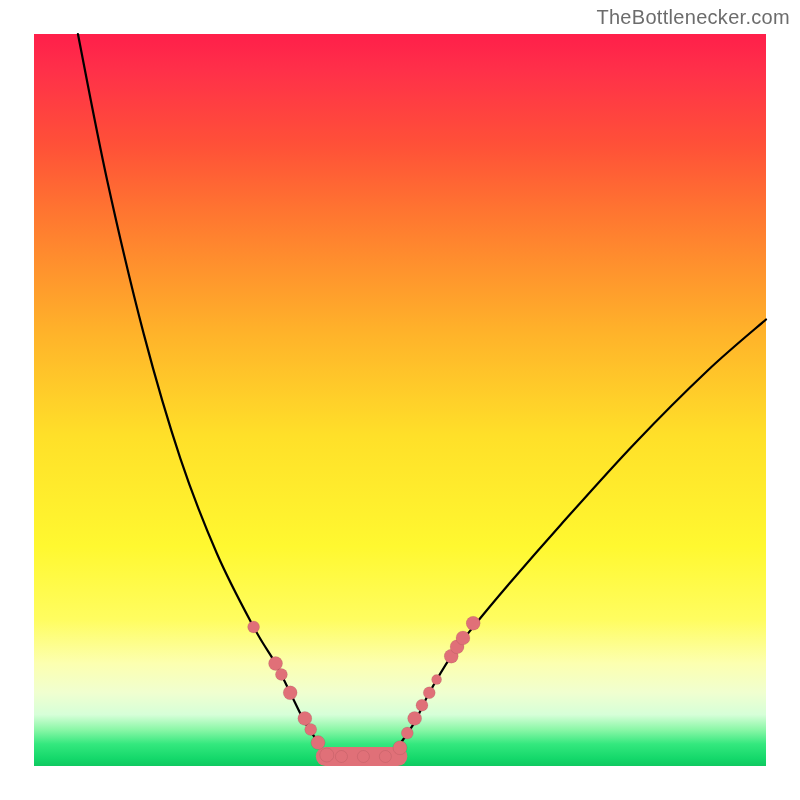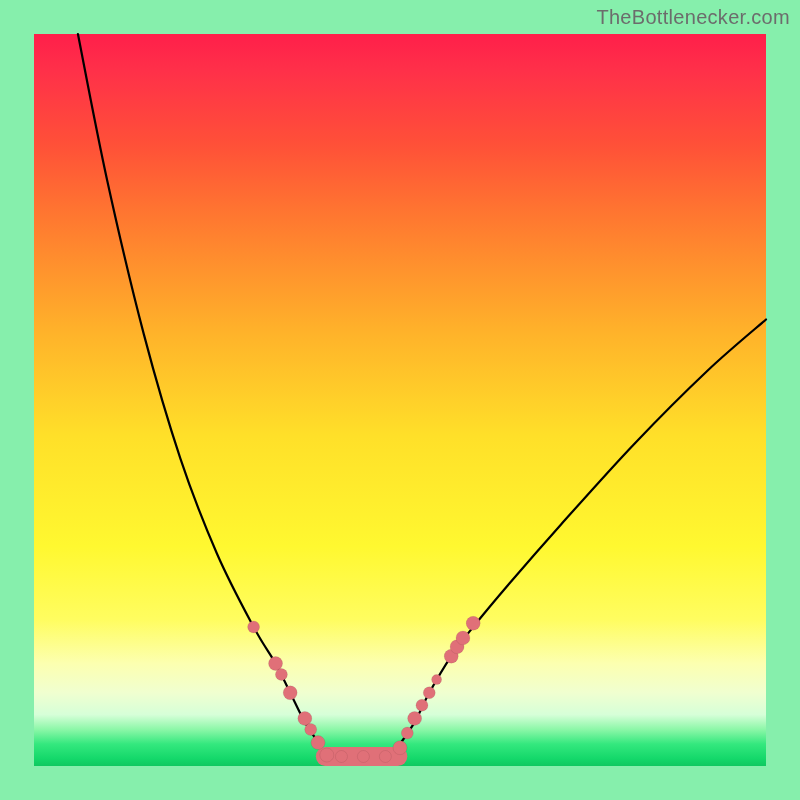--- a/index.html
+++ b/index.html
@@ -8,21 +8,21 @@
     width: 800px;
     height: 800px;
     overflow: hidden;
     background: #000;
     font-family: Arial, Helvetica, sans-serif;
   }
   .chart-wrap {
     position: relative;
     width: 800px;
     height: 800px;
-    background: #86efac;
+    background: #ffffff;
   }
   .plot-surface {
     position: absolute;
     left: 34px;
     top: 34px;
     width: 732px;
     height: 732px;
     background: linear-gradient(to bottom,
       #ff1f4a 0%,
       #ff3049 5%,

